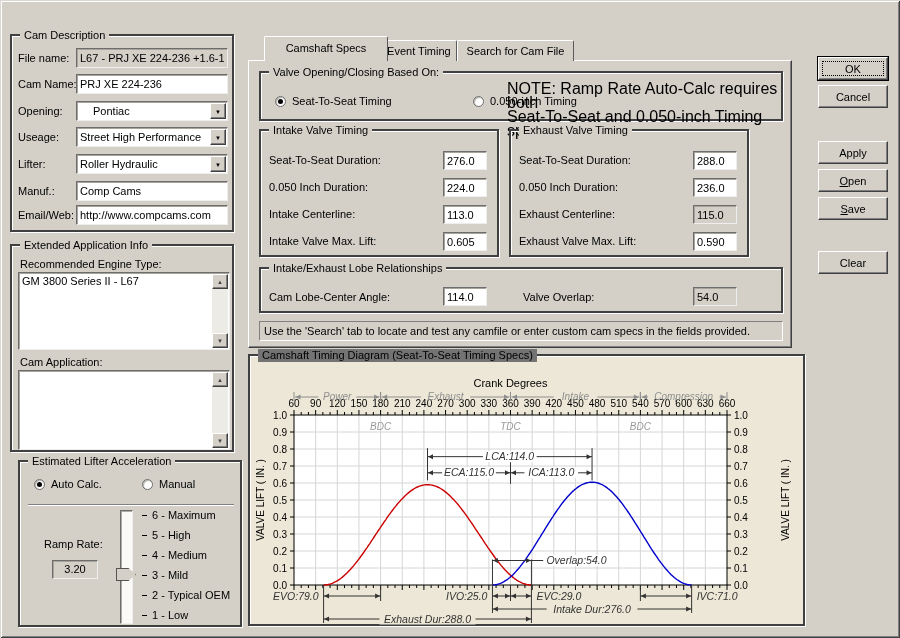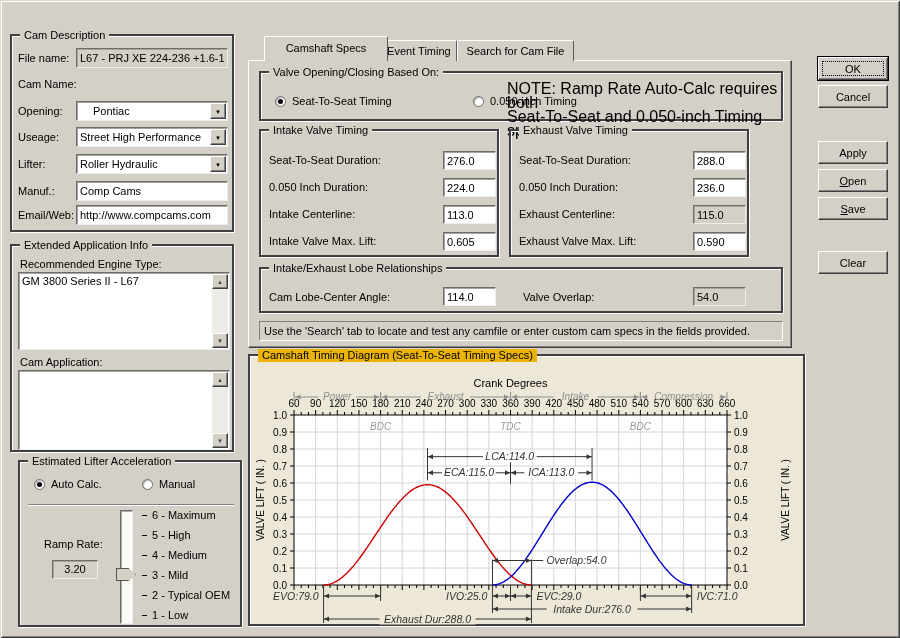--- a/index.html
+++ b/index.html
@@ -53,42 +53,43 @@
   }
   .btn span{display:block;line-height:20px;}
   .btn.ulf span::first-letter{text-decoration:underline;}
   .btn.default{box-shadow:0 0 0 1px #000, inset -1px -1px 0 #808080;}
   .btn.default::after{content:"";position:absolute;left:3px;top:3px;right:3px;bottom:3px;border:1px dotted #000;}
   .tab{position:absolute;background:#D4D0C8;border:1px solid;border-color:#fff #5a5a5a #5a5a5a #fff;border-radius:2px 2px 0 0;text-align:center;font-size:11px;}
   .tab.inactive{top:40px;height:21px;line-height:20px;border-bottom:none;z-index:2;}
   .tab.active{top:36px;height:25px;line-height:23px;border-bottom:none;z-index:3;}
   #tabpage{position:absolute;left:248px;top:60px;width:544px;height:288px;background:#D4D0C8;border:1px solid;border-color:#fff #404040 #404040 #fff;box-shadow:inset -1px -1px 0 #808080;z-index:1;}
   #note-box{position:absolute;left:10px;top:260px;width:524px;height:20px;border:1px solid;border-color:#808080 #fff #fff #808080;padding:3px 0 0 4px;font-size:11px;white-space:nowrap;}
-  .vbox{position:absolute;width:53px;height:19px;}
+  .vbox{position:absolute;width:44px;height:19px;}
   #chartgrp{background:#ECE7D6;}
-  #chartgrp .legend{background:#eab308;}
+  #chartgrp .legend{background:#737373;}
   .sep{position:absolute;border-top:1px solid #808080;border-bottom:1px solid #fff;height:0;}
   #slider-track{position:absolute;left:100px;top:48px;width:13px;height:114px;background:#FBFAF6;border:1px solid;border-color:#6d6d6d #eee #eee #6d6d6d;box-shadow:inset 1px 1px 0 #b0aca4;}
   #slider-thumb{position:absolute;left:96px;top:106px;width:20px;height:13px;background:#D4D0C8;border:1px solid #55544f;clip-path:polygon(0 0,62% 0,100% 50%,62% 100%,0 100%);}
   .stick{position:absolute;left:122px;width:5px;border-top:1px solid #000;height:0;}
   #ramp-box{position:absolute;left:32px;top:98px;width:46px;height:19px;background:#D4D0C8;border:1px solid;border-color:#6d6d6d #eee #eee #6d6d6d;box-shadow:inset 1px 1px 0 #a8a49c;text-align:center;line-height:17px;font-size:11px;}
   #vnote{position:absolute;left:246px;top:9px;width:272px;font-size:16px;line-height:14px;white-space:pre-line;}
   svg text{font-family:"Liberation Sans","DejaVu Sans",sans-serif;}
 </style>
 </head>
 <body>
 
 <div id="dlg">
 
 
   <div class="grp" style="left:10px;top:34px;width:224px;height:198px;">
     <span class="legend">Cam Description</span>
     <span class="lbl" style="left:6px;top:16px;">File name:</span>
     <input class="tbox ro" style="left: 64px; top: 12px; width: 152px;" type="text" value="L67 - PRJ XE 224-236 +1.6-1.">
     <span class="lbl" style="left:6px;top:42px;">Cam Name:</span>
+    <input class="tbox" style="left: 64px; top: 38px; width: 152px;" type="text" value="PRJ XE 224-236">
 
     <span class="lbl" style="left:6px;top:69px;">Opening:</span>
     <div class="tbox" style="left:64px;top:65px;width:152px;line-height:18px;padding-left:16px;">
       <span>Pontiac</span>
       <span class="dd-arrow">▼</span>
     </div>
     <span class="lbl" style="left:6px;top:95px;">Useage:</span>
     <div class="tbox" style="left:64px;top:91px;width:152px;line-height:18px;">
       <span>Street High Performance</span>
       <span class="dd-arrow">▼</span>

